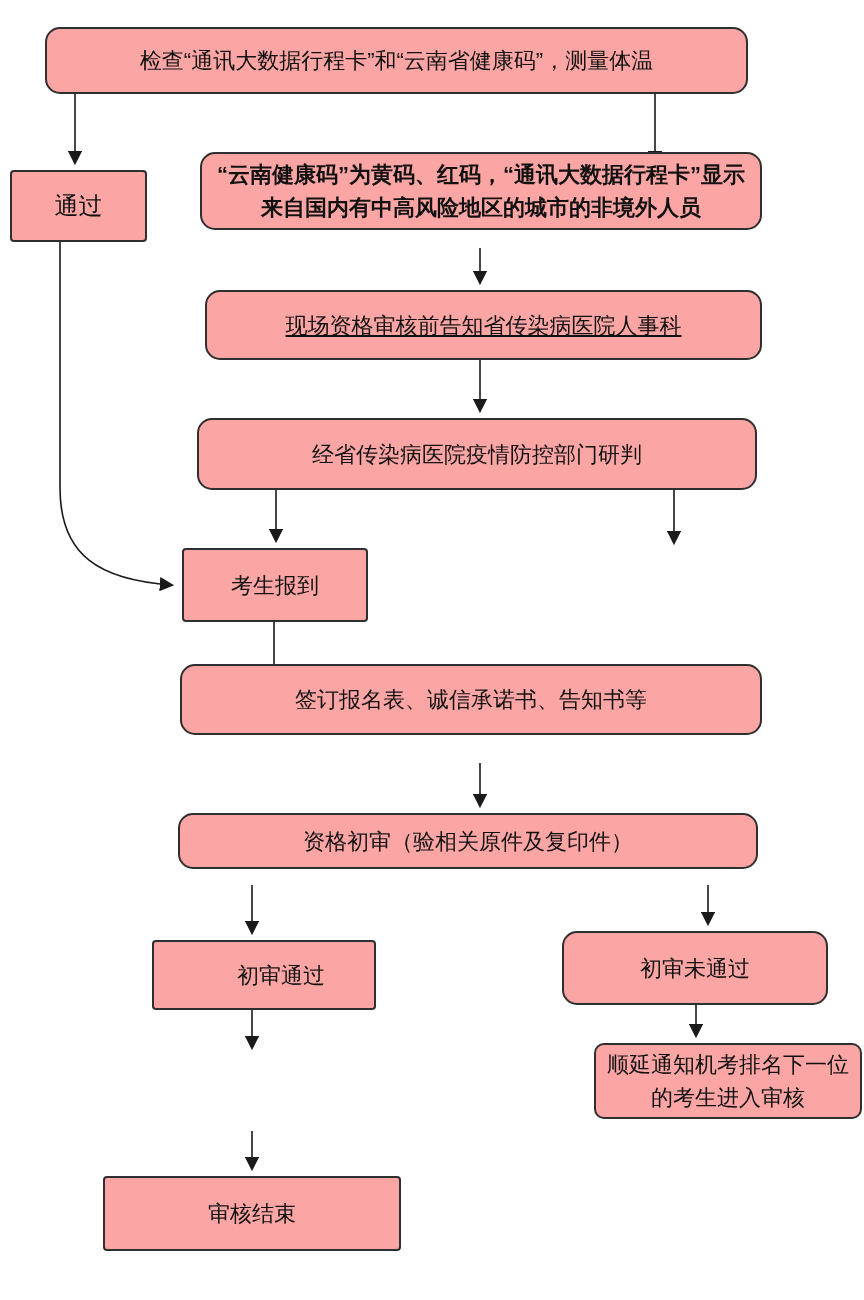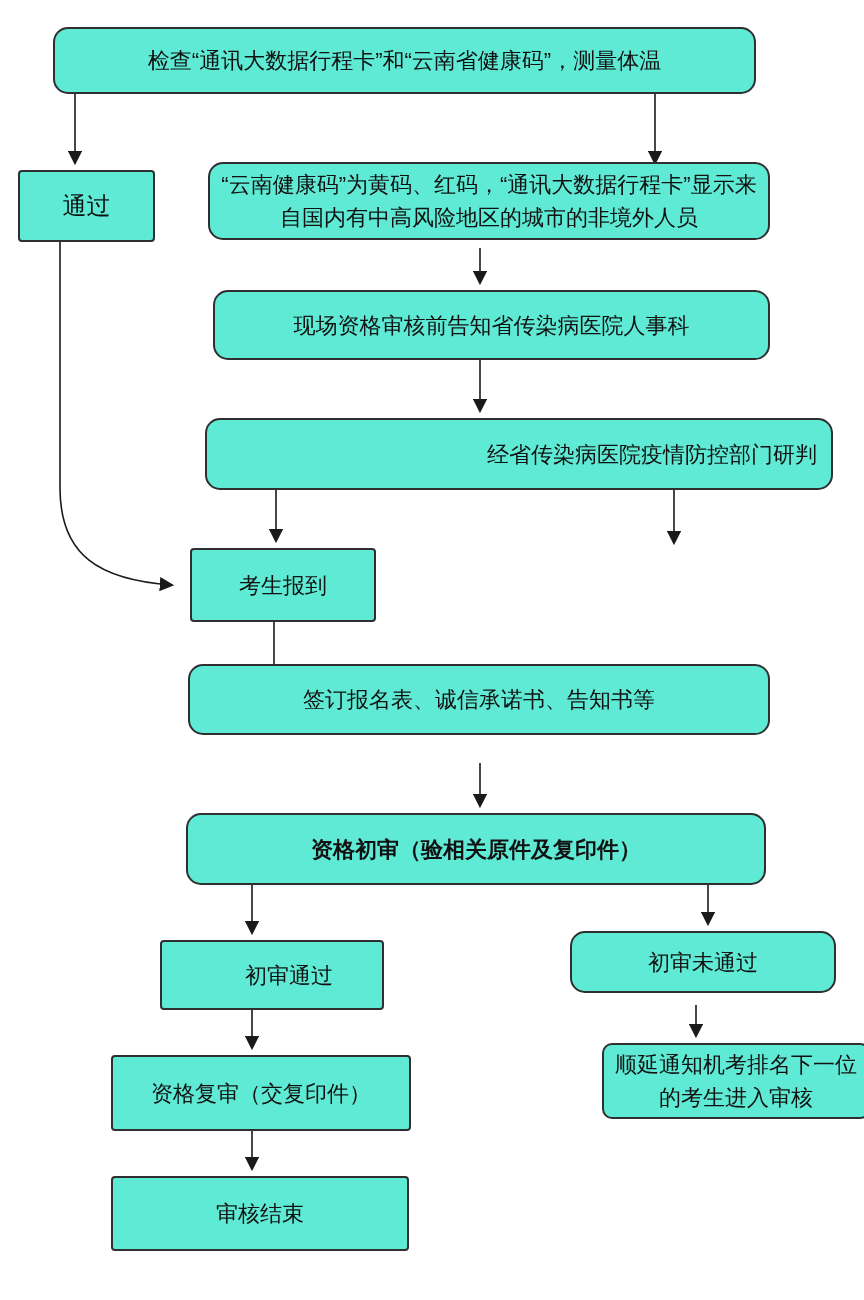--- a/index.html
+++ b/index.html
@@ -18,50 +18,49 @@
   .connectors {
     position: absolute;
     left: 0;
     top: 0;
     width: 864px;
     height: 1300px;
   }
   .node {
     position: absolute;
     box-sizing: border-box;
-    background: #5eead4;
+    background: #fca5a5;
     border: 2px solid #2f2f2f;
     border-radius: 15px;
     display: flex;
     align-items: center;
     justify-content: center;
     text-align: center;
     color: #111111;
     font-size: 22px;
     line-height: 1.5;
     padding: 4px 14px;
-    margin-left: 8px;
   }
   .node .lbl { display: block; }
   .r18 { border-radius: 4px; }
   .r10 { border-radius: 10px; }
   .big { font-size: 24px; }
 
   
   #n-check   { left: 45px;  top: 27px;   width: 703px; height: 67px;  }
   #n-pass    { left: 10px;  top: 170px;  width: 137px; height: 72px;  }
-  #n-abnormal{ left: 200px; top: 162px;  width: 562px; height: 78px;  padding: 4px 8px; }
-  #n-notify  { left: 205px; top: 290px;  width: 557px; height: 70px;  }
-  #n-judge   { left: 197px; top: 418px;  width: 628px; height: 72px; justify-content: flex-end;  }
+  #n-abnormal{ left: 200px; top: 152px;  width: 562px; height: 78px;  padding: 4px 8px; font-weight: bold; }
+  #n-notify  { left: 205px; top: 290px;  width: 557px; height: 70px; text-decoration: underline;  }
+  #n-judge   { left: 197px; top: 418px;  width: 560px; height: 72px;  }
   #n-report  { left: 182px; top: 548px;  width: 186px; height: 74px;  }
   #n-denied  { left: 565px; top: 550px;  width: 218px; height: 70px;  }
   #n-sign    { left: 180px; top: 664px;  width: 582px; height: 71px;  }
-  #n-initial { left: 178px; top: 813px;  width: 580px; height: 72px; font-weight: bold;  }
+  #n-initial { left: 178px; top: 813px;  width: 580px; height: 56px;  }
   #n-ipass   { left: 152px; top: 940px;  width: 224px; height: 70px; padding-left: 48px;  }
-  #n-ifail   { left: 562px; top: 931px;  width: 266px; height: 62px;  }
+  #n-ifail   { left: 562px; top: 931px;  width: 266px; height: 74px;  }
   #n-recheck { left: 103px; top: 1055px; width: 300px; height: 76px;  }
   #n-defer   { left: 594px; top: 1043px; width: 268px; height: 76px;  padding: 4px 6px; }
   #n-end     { left: 103px; top: 1176px; width: 298px; height: 75px;  }
 </style>
 </head>
 <body>
 
 <div class="canvas">
 
   <svg class="connectors" viewBox="0 0 864 1300" xmlns="http://www.w3.org/2000/svg" aria-hidden="true">
@@ -122,23 +121,20 @@
   </div>
 
   <div class="node r18" id="n-ipass">
     <span class="lbl">初审通过</span>
   </div>
 
   <div class="node" id="n-ifail">
     <span class="lbl">初审未通过</span>
   </div>
 
-  <div class="node r18" id="n-recheck">
-    <span class="lbl">资格复审（交复印件）</span>
-  </div>
 
   <div class="node r10" id="n-defer">
     <span class="lbl">顺延通知机考排名下一位的考生进入审核</span>
   </div>
 
   <div class="node r18" id="n-end">
     <span class="lbl">审核结束</span>
   </div>
 
 </div>

